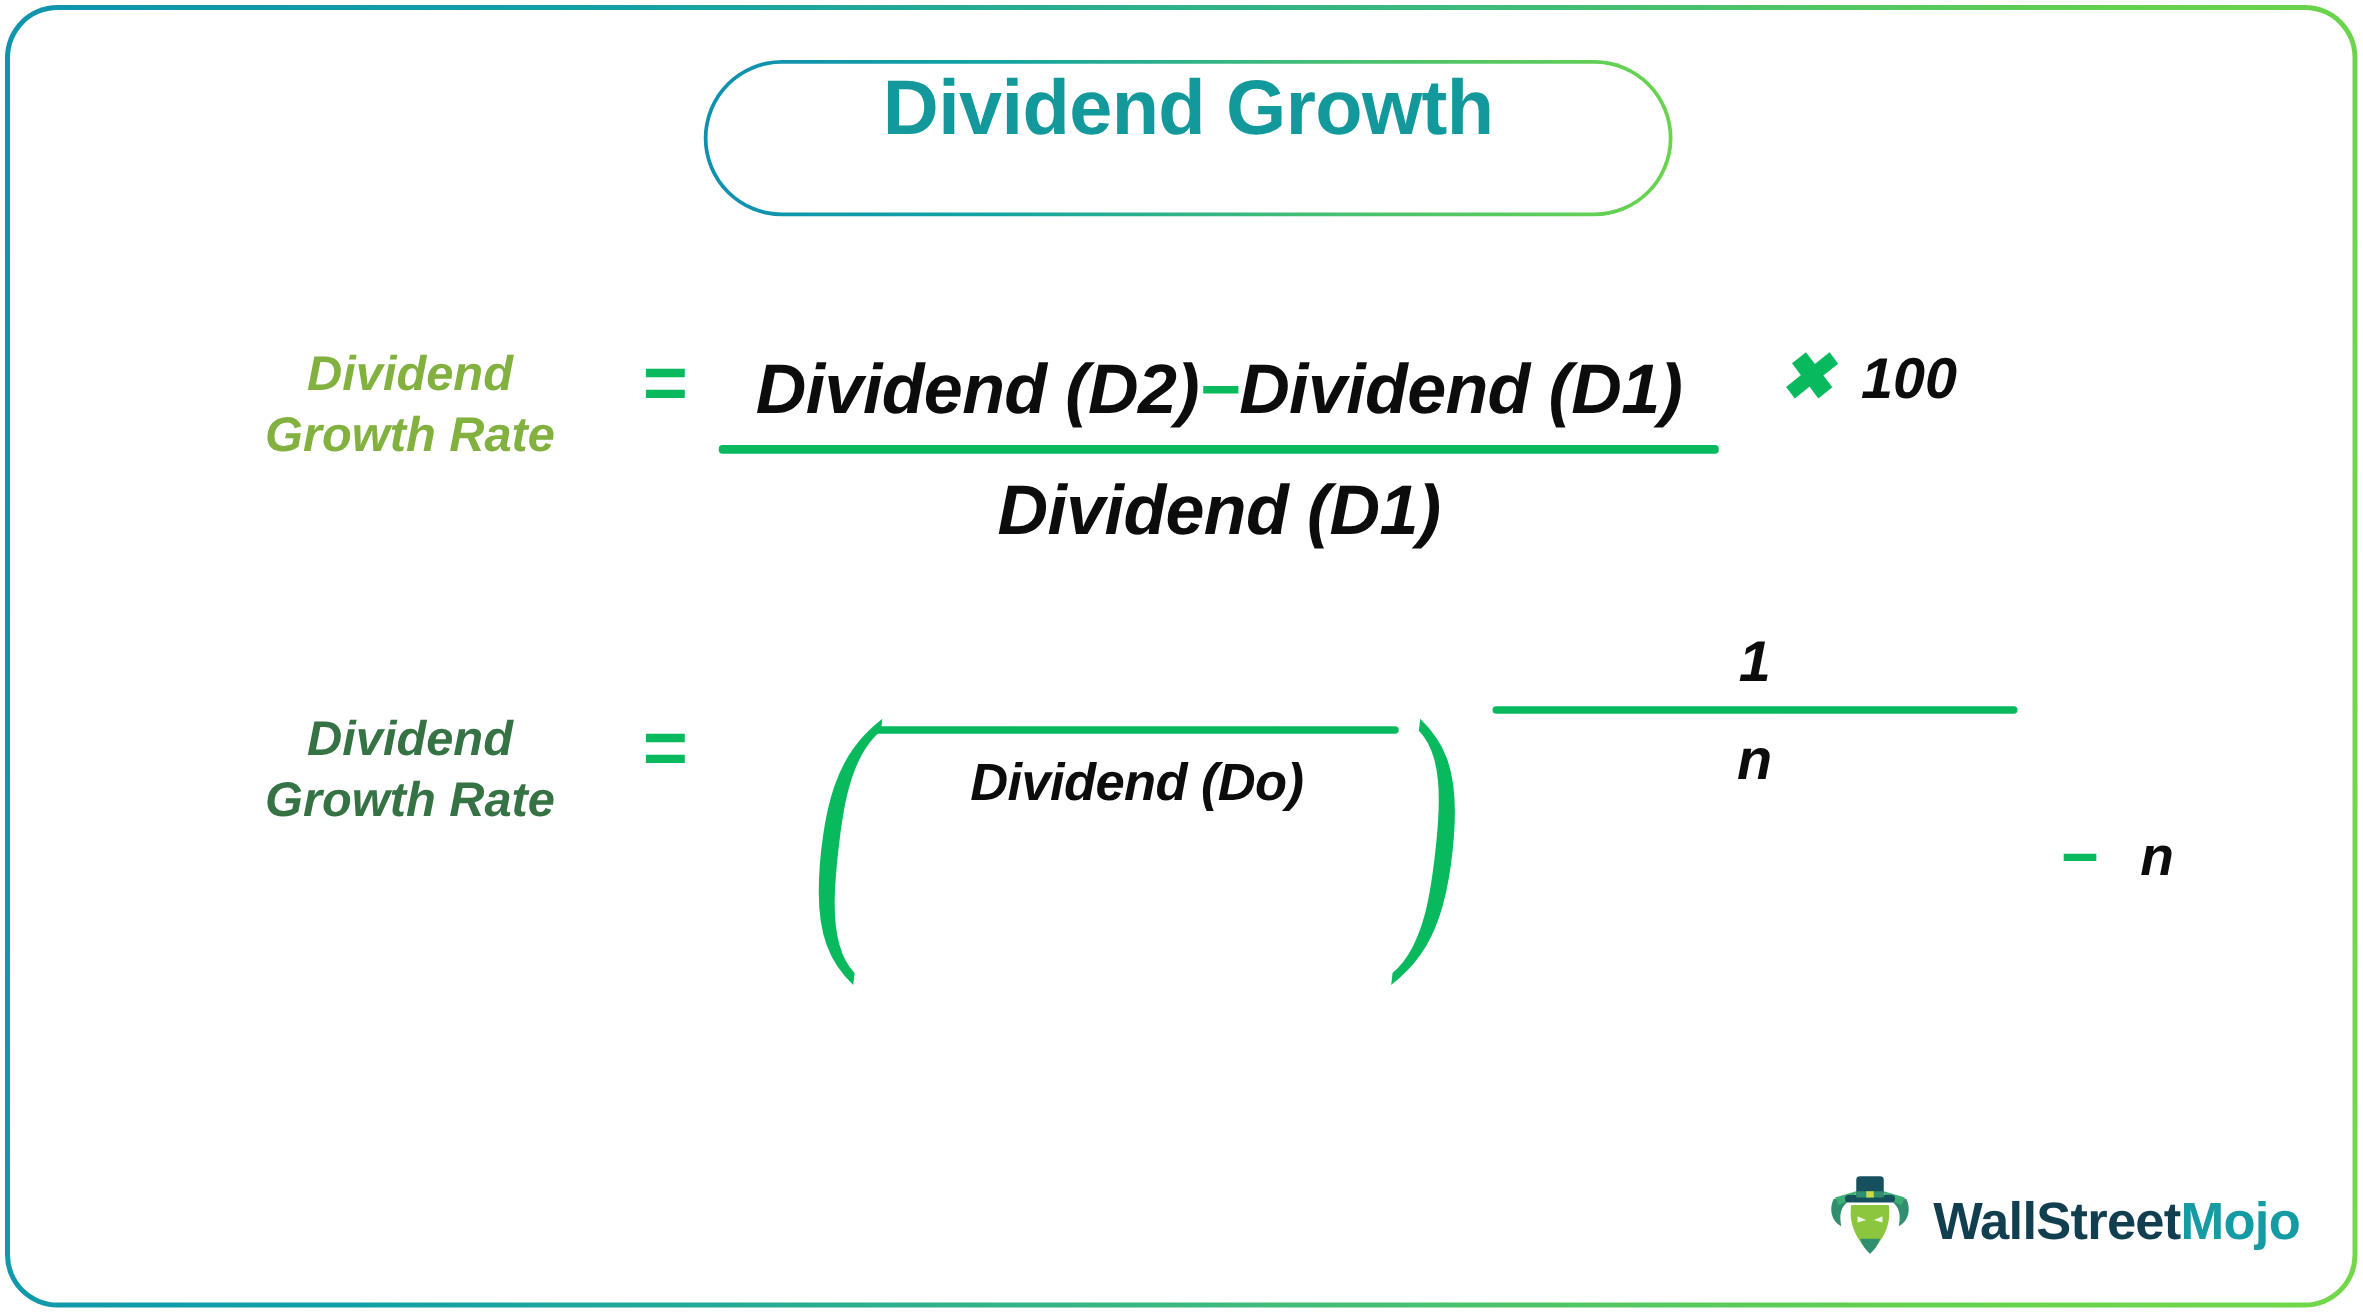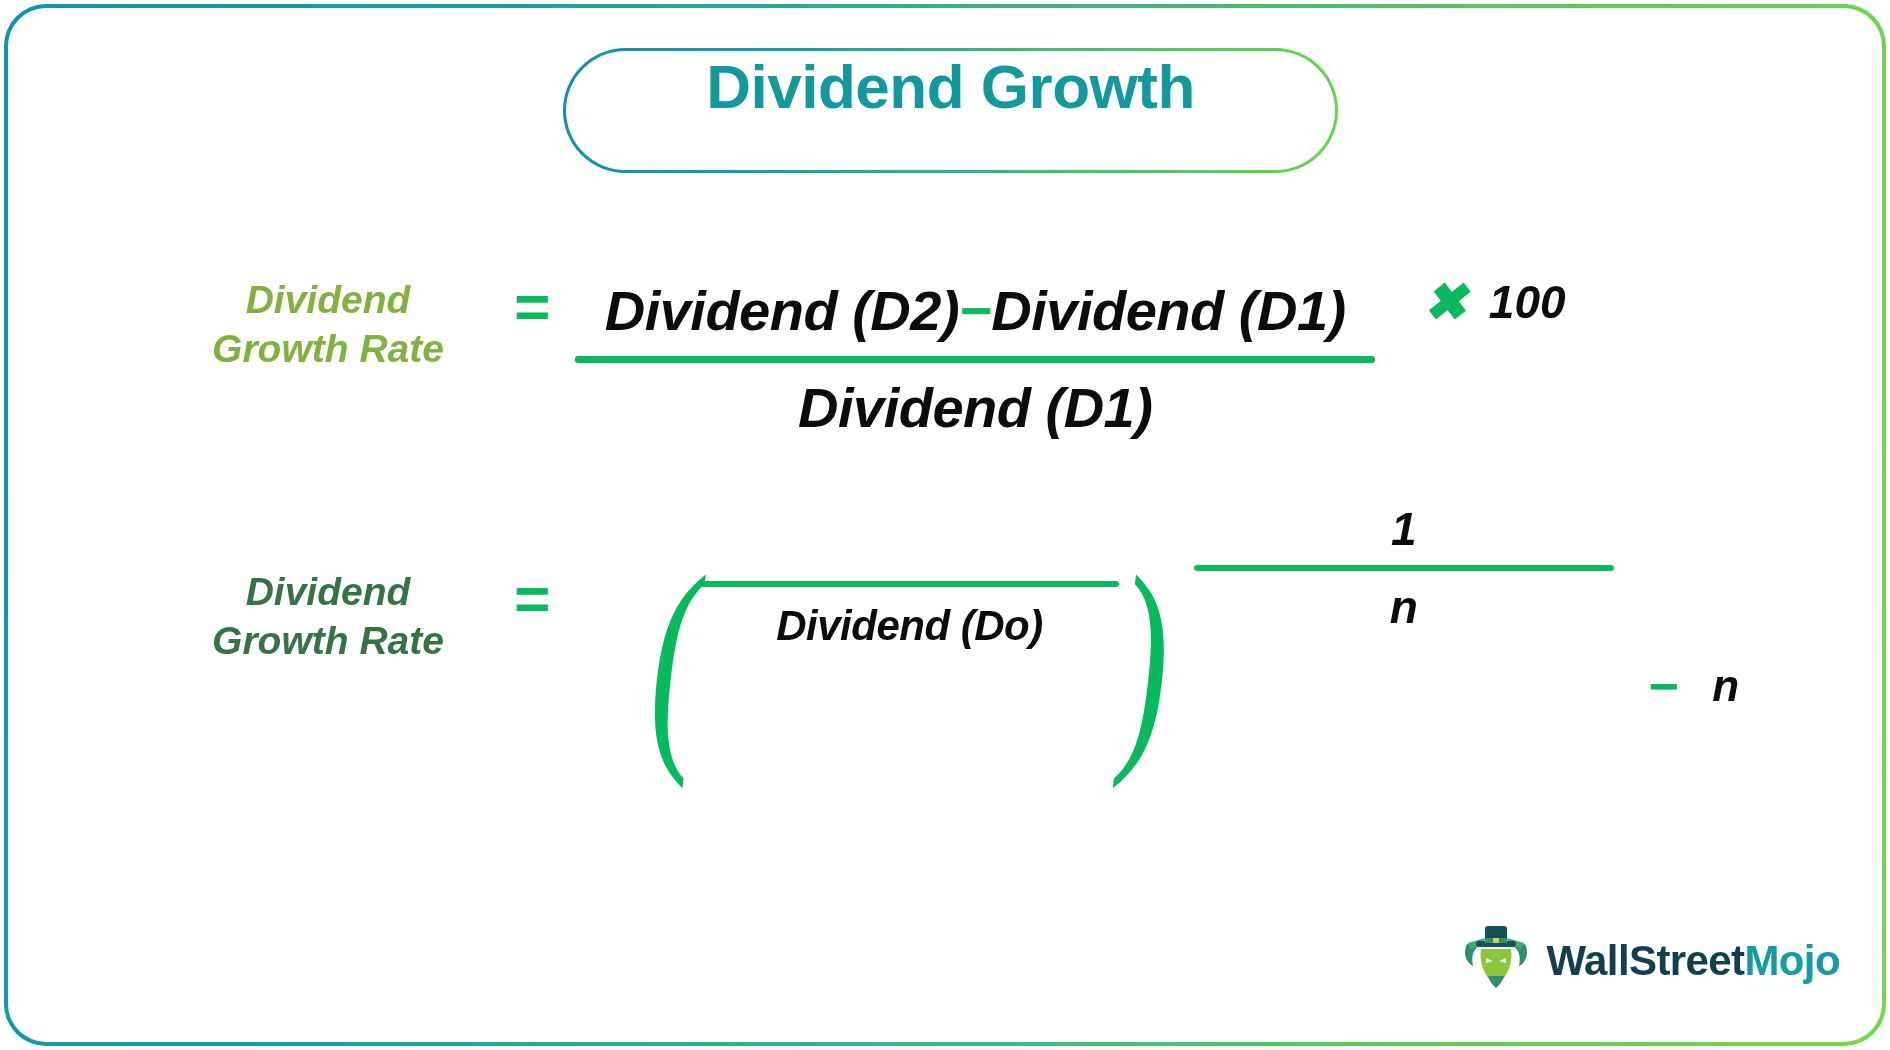--- a/index.html
+++ b/index.html
@@ -194,21 +194,21 @@
     font-weight: bold;
     color: #0c0c0c;
     margin-left: 34px;
     line-height: 1;
   }
 
   
   #logo {
     position: absolute;
     right: 42px;
-    bottom: 42px;
+    bottom: 26px;
     display: flex;
     align-items: center;
   }
   #logo-mark { margin-right: 14px; }
   #logo-text {
     font-size: 42px;
     font-weight: bold;
     letter-spacing: -0.6px;
     white-space: nowrap;
   }

